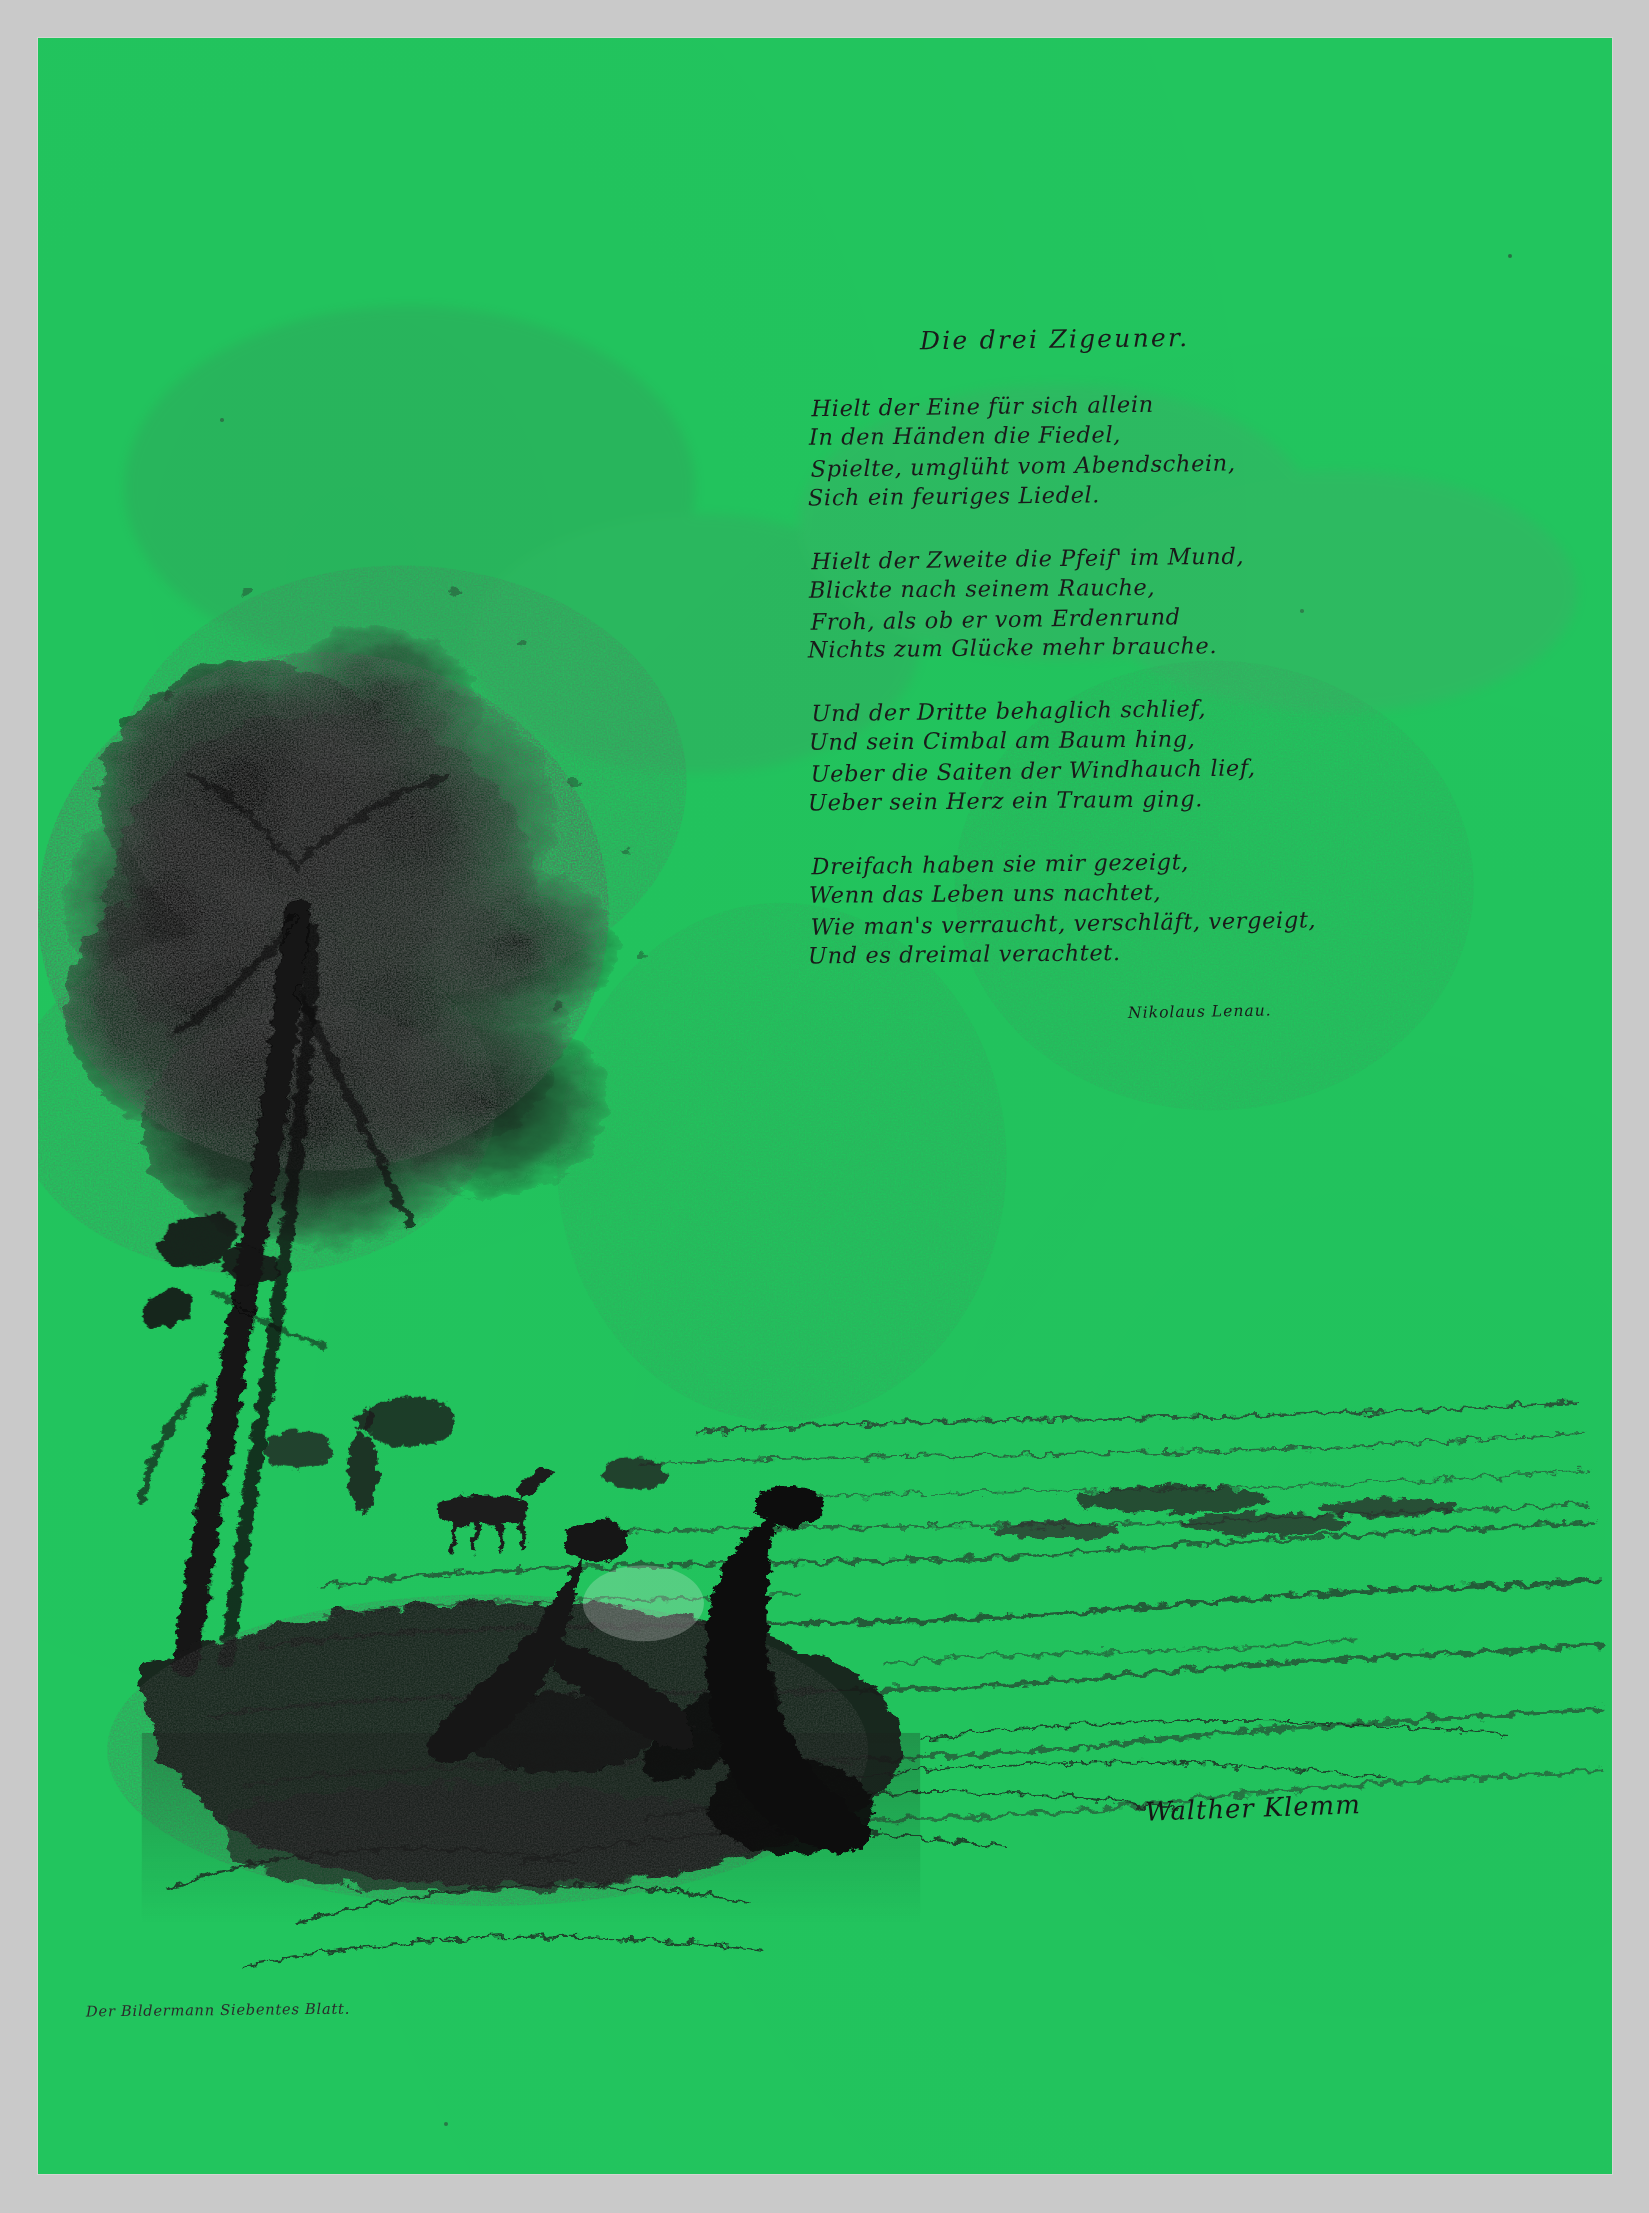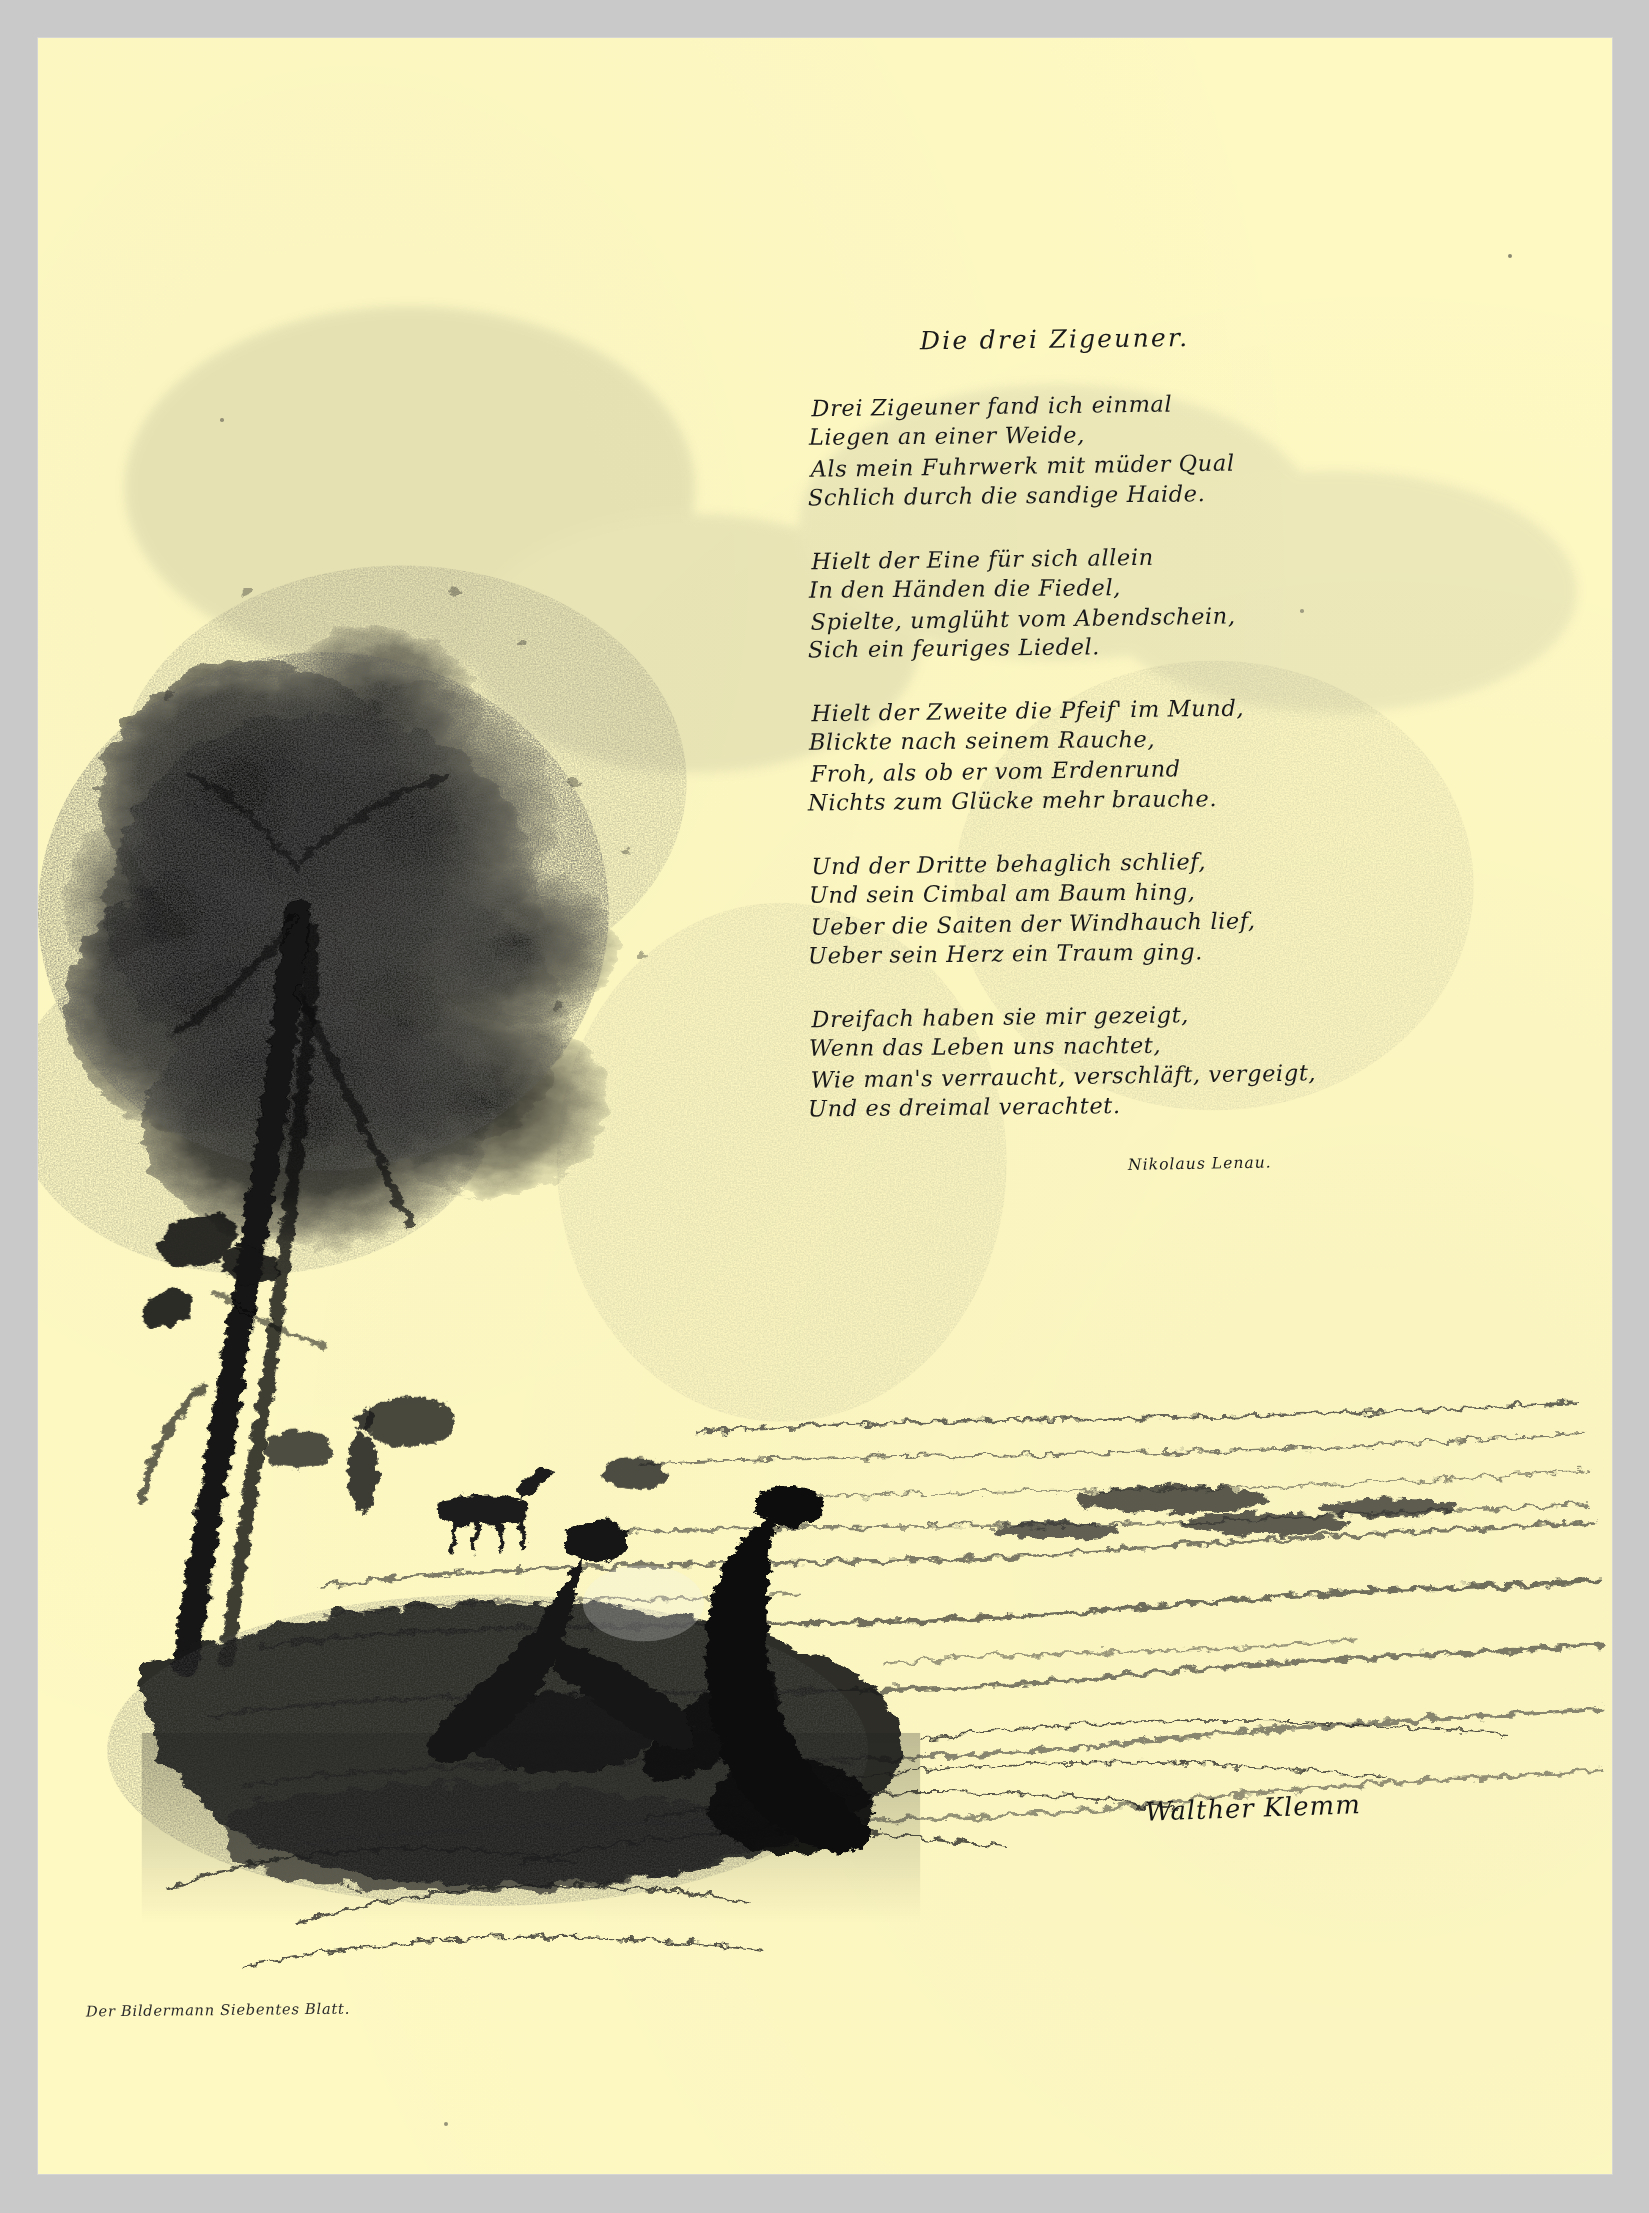--- a/index.html
+++ b/index.html
@@ -14,21 +14,21 @@
     font-family: "DejaVu Sans", sans-serif;
   }
 
   
   #sheet {
     position: absolute;
     left: 38px;
     top: 38px;
     width: 1574px;
     height: 2136px;
-    background: #fef9c3;
+    background: #22c55e;
     box-shadow: 0 0 0 0.9px #d6d6d4;
   }
   
   #sheet::after {
     content: "";
     position: absolute;
     inset: 0;
     background:
       radial-gradient(ellipse at 20% 25%, rgba(0,0,0,0.015), rgba(0,0,0,0) 60%),
       radial-gradient(ellipse at 85% 70%, rgba(0,0,0,0.02), rgba(0,0,0,0) 65%);
@@ -300,26 +300,20 @@
       <g filter="url(#grain)" opacity="0.22">
         <ellipse cx="860" cy="1300" rx="260" ry="300" fill="#3a3a3a"></ellipse>
         <ellipse cx="1360" cy="980" rx="300" ry="260" fill="#3a3a3a"></ellipse>
       </g>
     </svg>
   </div>
 
   <div id="poem">
     <div id="poem-title">Die drei Zigeuner.</div>
 
-    <div class="stanza">
-      <div class="line">Drei Zigeuner fand ich einmal</div>
-      <div class="line">Liegen an einer Weide,</div>
-      <div class="line">Als mein Fuhrwerk mit müder Qual</div>
-      <div class="line">Schlich durch die sandige Haide.</div>
-    </div>
 
     <div class="stanza">
       <div class="line">Hielt der Eine für sich allein</div>
       <div class="line">In den Händen die Fiedel,</div>
       <div class="line">Spielte, umglüht vom Abendschein,</div>
       <div class="line">Sich ein feuriges Liedel.</div>
     </div>
 
     <div class="stanza">
       <div class="line">Hielt der Zweite die Pfeif' im Mund,</div>

